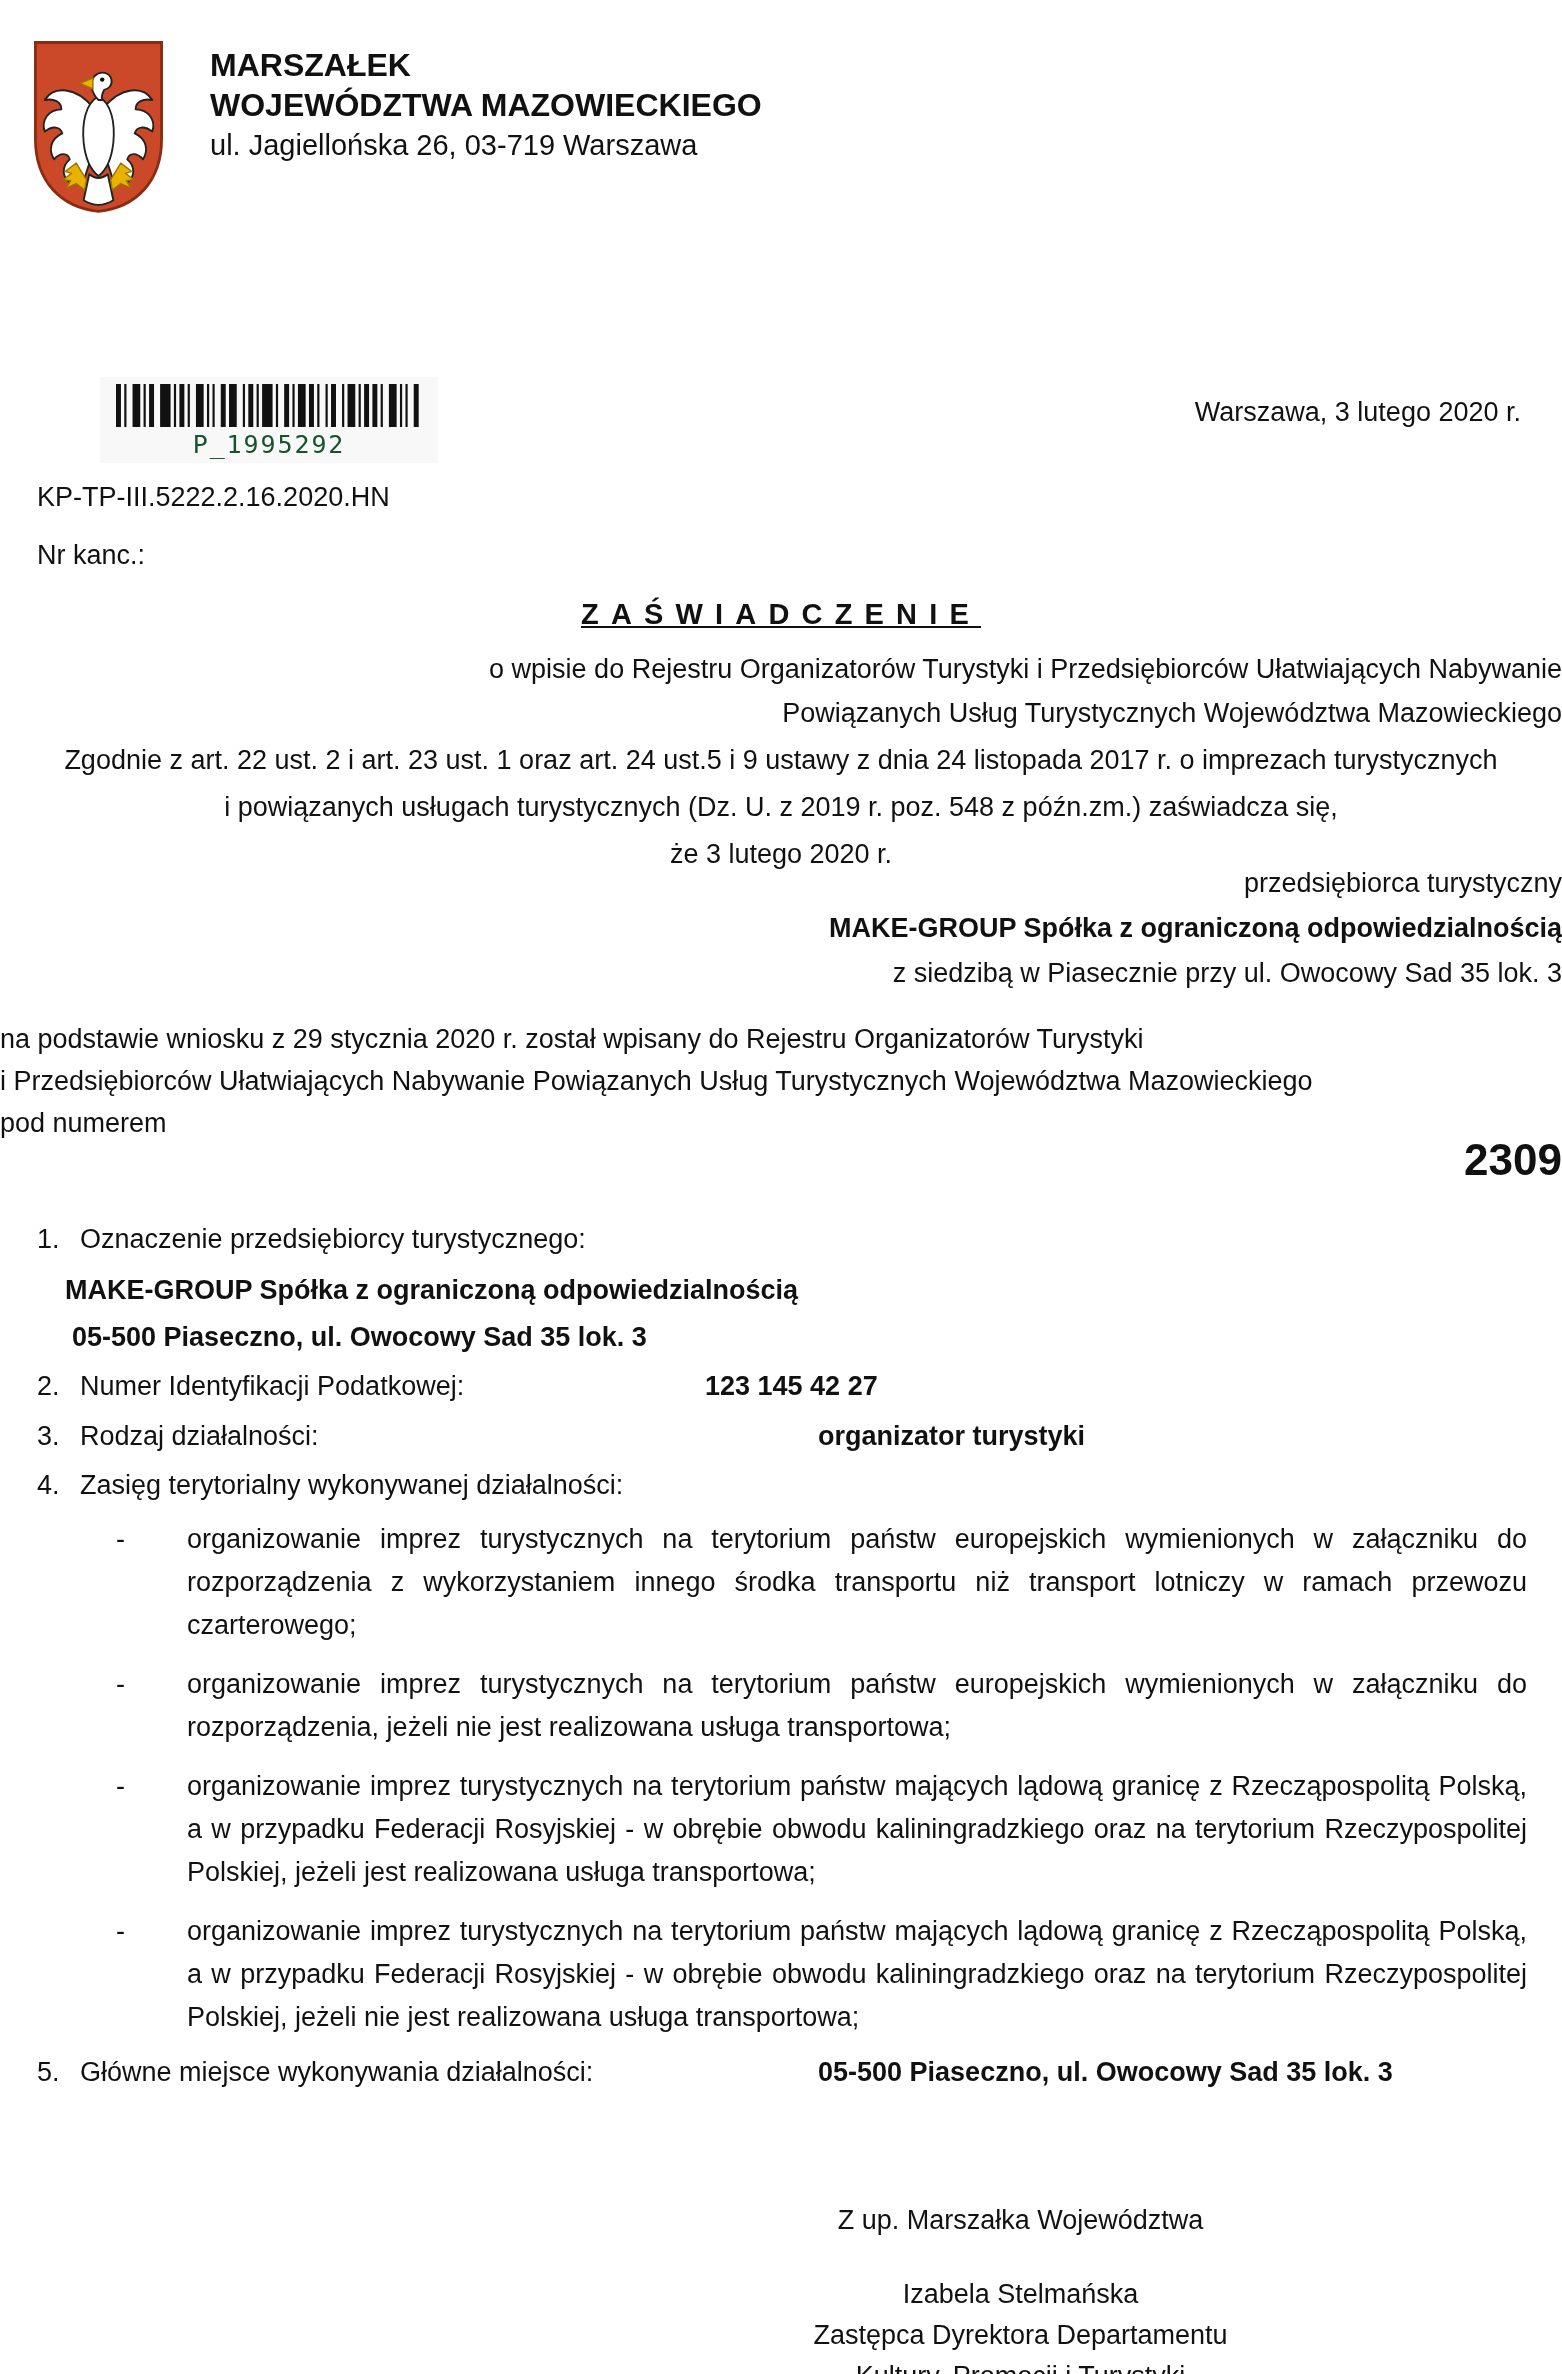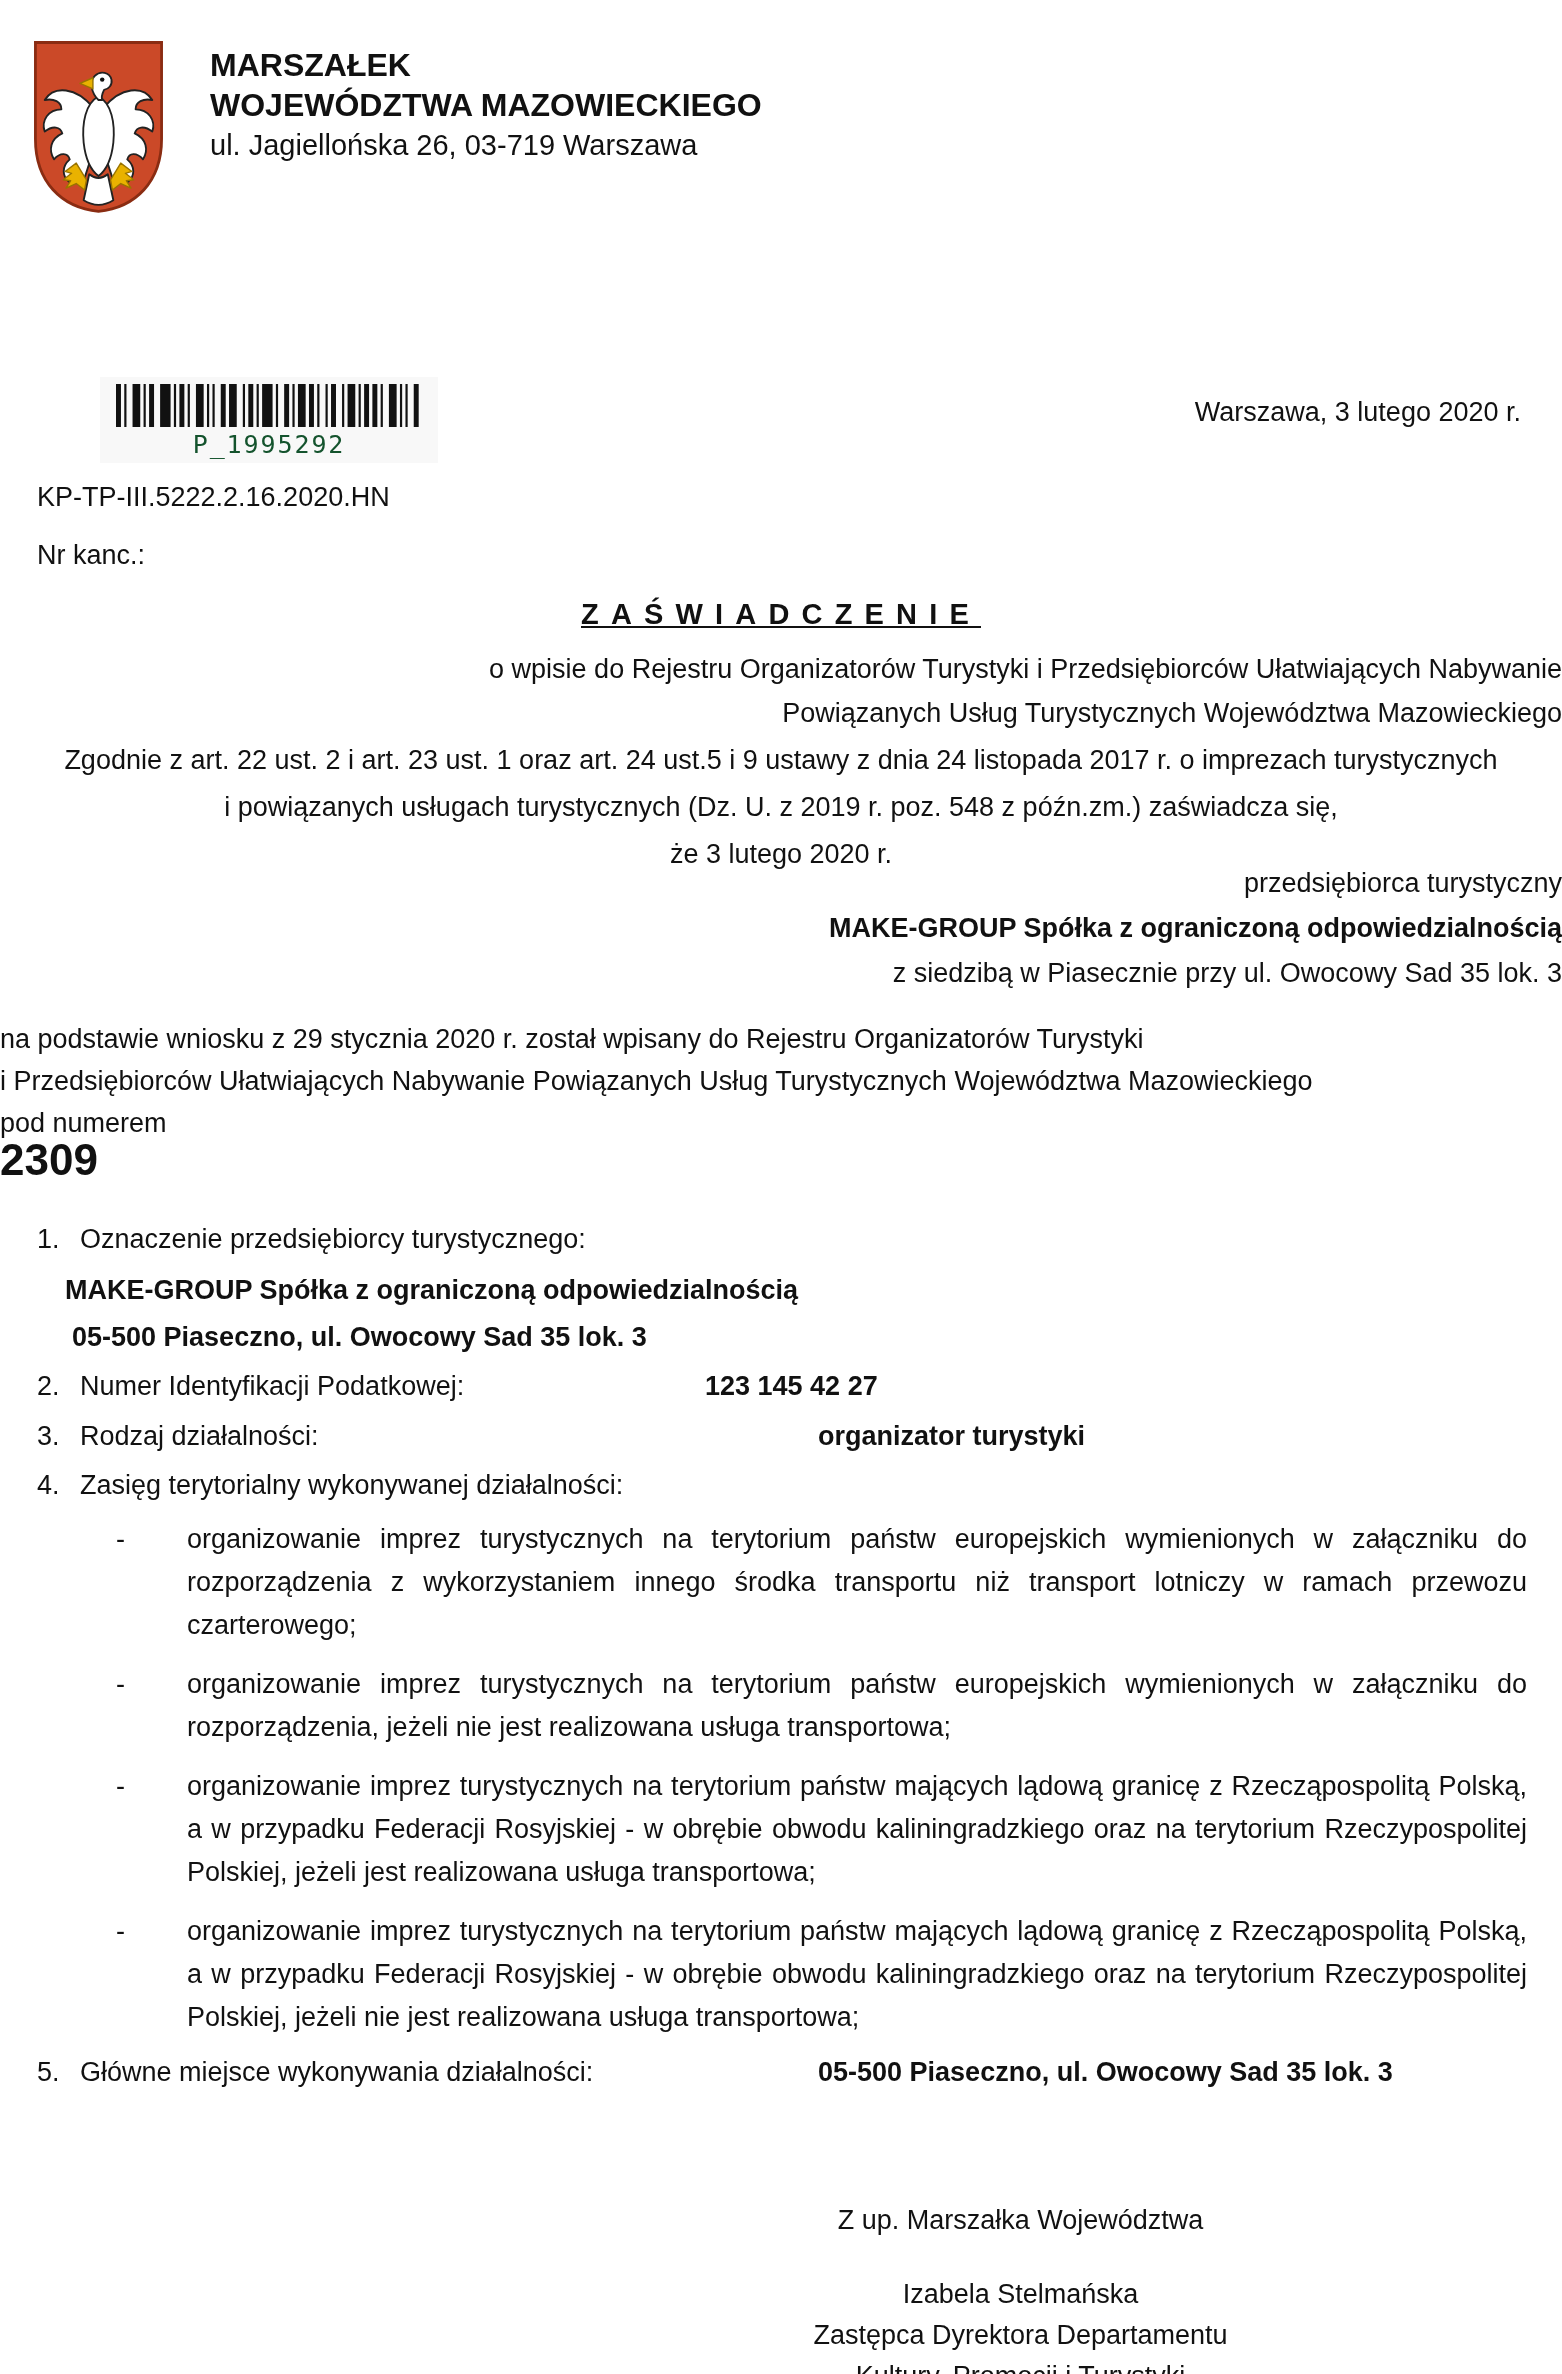--- a/index.html
+++ b/index.html
@@ -38,21 +38,21 @@
   .doc-subtitle { position:absolute; top:647px; left:0; width:100%;
     text-align:right; line-height:44px; }
   .legal-basis { position:absolute; top:737px; left:0; width:100%;
     text-align:center; line-height:47px; }
   .entity-block { position:absolute; top:861px; left:0; width:100%;
     text-align:right; line-height:45px; }
   .entity-name { font-weight:bold; }
   .registration-block { position:absolute; top:1018px; left:0; width:100%;
     text-align:left; line-height:42px; }
   .registry-number { position:absolute; top:1135px; left:0; width:100%;
-    text-align:left; font-weight:bold; font-size:44px; }
+    text-align:right; font-weight:bold; font-size:44px; }
 
   
   .items { position:absolute; left:37px; top:1223px; width:1490px; }
   .item { margin-bottom:16.7px; }
   .item-head { display:flex; position:relative; line-height:33px; }
   .item-num { width:43px; flex:none; }
   .item-value { position:absolute; top:0; font-weight:bold; }
   .val-nip { left:668px; }
   .val-tab { left:781px; }
   .company-name   { font-weight:bold; margin:18.6px 0 0 28px; }

